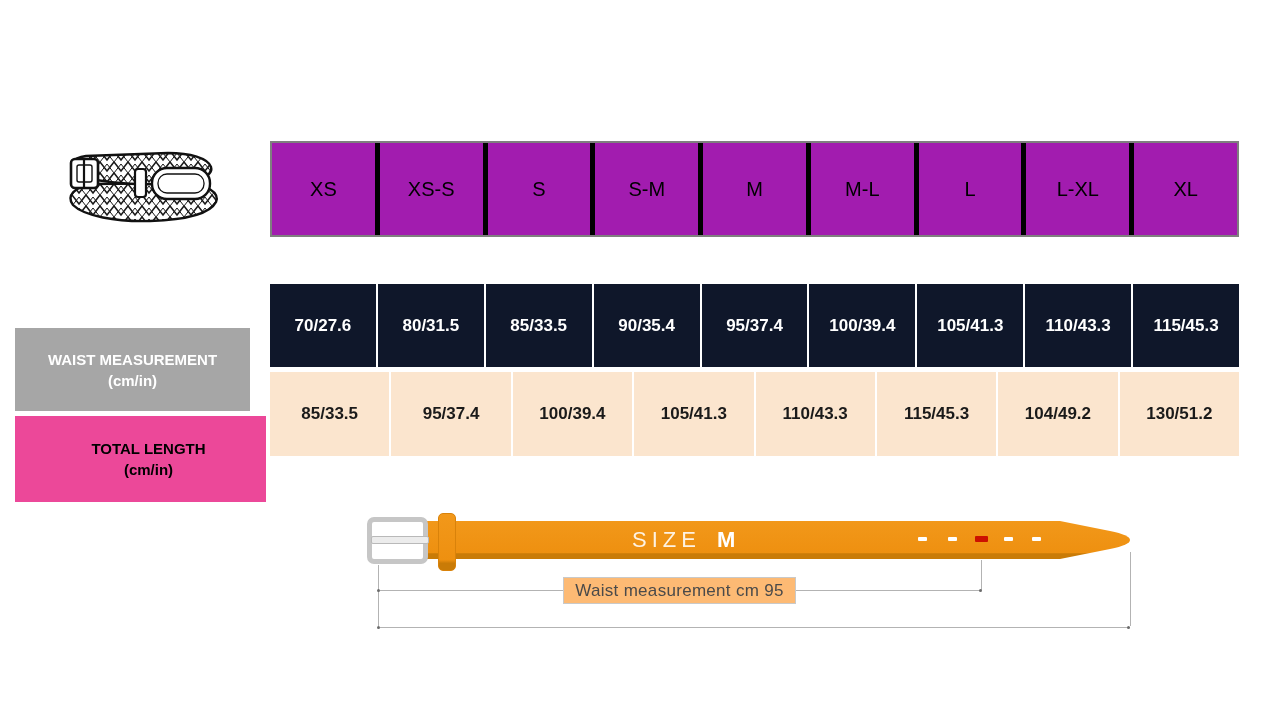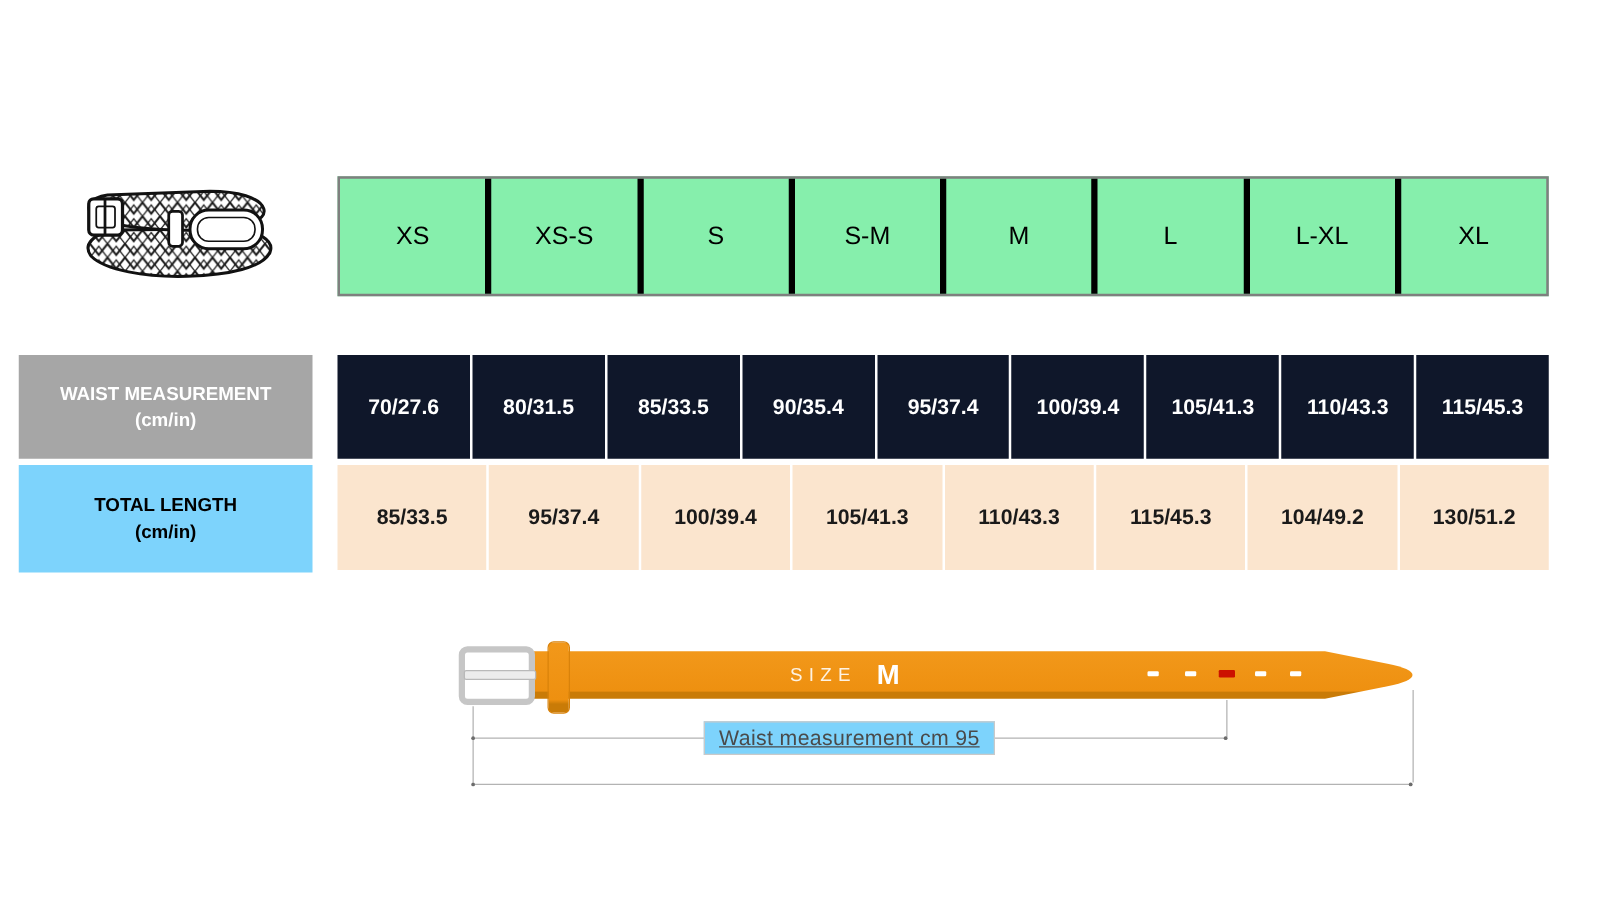--- a/index.html
+++ b/index.html
@@ -1,34 +1,34 @@
 <!DOCTYPE html>
 <html><head>
 <meta charset="utf-8">
 <style>
   html,body{margin:0;padding:0;background:#ffffff;}
   .page{position:relative;width:1280px;height:720px;background:#ffffff;overflow:hidden;
         font-family:"Liberation Sans",sans-serif;}
 
   
   .size-header{position:absolute;left:270px;top:141px;width:969px;height:96px;
-               display:flex;border:2px solid #7f7f7f;box-sizing:border-box;background:#86efac;}
+               display:flex;border:2px solid #7f7f7f;box-sizing:border-box;background:#a21caf;}
   .size-cell{flex:1;display:flex;align-items:center;justify-content:center;
              font-size:20px;color:#000;border-left:5px solid #000000;}
   .size-cell:first-child{border-left:none;}
 
   
   .belt-photo{position:absolute;left:58px;top:140px;width:172px;height:95px;}
 
   
   .row-label{position:absolute;left:15px;width:235px;display:flex;flex-direction:column;
              align-items:center;justify-content:center;font-weight:bold;font-size:15px;
-             line-height:1.4;text-align:center;}
+             line-height:1.4;text-align:center;margin-top:44px;}
   .waist-label{top:284px;height:83px;background:#a6a6a6;color:#ffffff;}
-  .length-label{top:372px;height:86px;background:#7dd3fc;color:#000000;}
+  .length-label{top:372px;height:86px;background:#ec4899;color:#000000;padding-left:16px;}
 
   
   .data-row{position:absolute;left:270px;width:969px;display:flex;gap:2px;}
   .waist-row{top:284px;height:83px;}
   .length-row{top:372px;height:84px;}
   .data-cell{flex:1;display:flex;align-items:center;justify-content:center;
              font-weight:bold;font-size:17px;}
   .waist-row .data-cell{background:#0f172a;color:#ffffff;}
   .length-row .data-cell{background:#fbe5ce;color:#1a1a1a;}
 
@@ -36,30 +36,30 @@
   .buckle{position:absolute;left:367px;top:517px;width:61px;height:47px;background:#fff;
           border:5px solid #c6c6c6;border-radius:7px;box-sizing:border-box;z-index:3;}
   .prong{position:absolute;left:371px;top:536px;width:58px;height:8px;background:#ececec;
          border:1px solid #b9b9b9;border-radius:2px;box-sizing:border-box;z-index:4;}
   .strap-svg{position:absolute;left:424px;top:516px;width:712px;height:48px;z-index:1;}
   .keeper{position:absolute;left:438px;top:513px;width:18px;height:58px;border-radius:5px;
           background:linear-gradient(#f2981a 0%,#ee9010 82%,#c97b07 88%,#c97b07 100%);
           border:1px solid #d9820a;box-sizing:border-box;z-index:2;}
   .size-text{position:absolute;left:632px;top:521px;height:38px;display:flex;
              align-items:center;gap:16px;z-index:5;}
-  .size-word{font-size:15px;color:rgba(255,255,255,0.88);letter-spacing:5px;}
+  .size-word{font-size:22px;color:rgba(255,255,255,0.88);letter-spacing:5px;}
   .size-value{font-size:22px;color:#ffffff;font-weight:bold;letter-spacing:1px;}
   .hole{position:absolute;top:537px;width:9px;height:4px;background:#ffffff;
         border-radius:1px;z-index:5;}
   .hole.red{top:536px;width:13px;height:6px;background:#cc1100;}
   .vguide{position:absolute;width:1px;background:#b3b3b3;z-index:0;}
   .hline{position:absolute;height:1px;background:#b3b3b3;z-index:0;}
   .dot{position:absolute;width:3px;height:3px;background:#6b6b6b;border-radius:50%;z-index:1;}
   .dim-label{position:absolute;display:flex;align-items:center;justify-content:center;
-             font-size:17px;color:#4a4a4a;background:#7dd3fc;z-index:2;letter-spacing:0.3px;text-decoration:underline;}
+             font-size:17px;color:#4a4a4a;background:#fdba74;z-index:2;letter-spacing:0.3px;}
   .waist-dim{left:563px;top:577px;width:233px;height:27px;border:1px solid #c9c9c9;
              box-sizing:border-box;}
   .length-dim{left:562px;top:614px;width:246px;height:26px;}
 </style>
 </head>
 <body>
 
 <div class="page">
 
   <svg class="belt-photo" viewBox="0 0 172 95" xmlns="http://www.w3.org/2000/svg">
@@ -84,20 +84,21 @@
     <rect x="94" y="28" width="58" height="31" rx="15" fill="#ffffff" stroke="#111" stroke-width="2.4"></rect>
     <rect x="100" y="34" width="46" height="19" rx="9" fill="none" stroke="#111" stroke-width="1.3"></rect>
   </svg>
 
   <div class="size-header">
     <div class="size-cell">XS</div>
     <div class="size-cell">XS-S</div>
     <div class="size-cell">S</div>
     <div class="size-cell">S-M</div>
     <div class="size-cell">M</div>
+    <div class="size-cell">M-L</div>
     <div class="size-cell">L</div>
     <div class="size-cell">L-XL</div>
     <div class="size-cell">XL</div>
   </div>
 
   <div class="row-label waist-label">
     <div>WAIST MEASUREMENT</div>
     <div>(cm/in)</div>
   </div>
   <div class="data-row waist-row">

